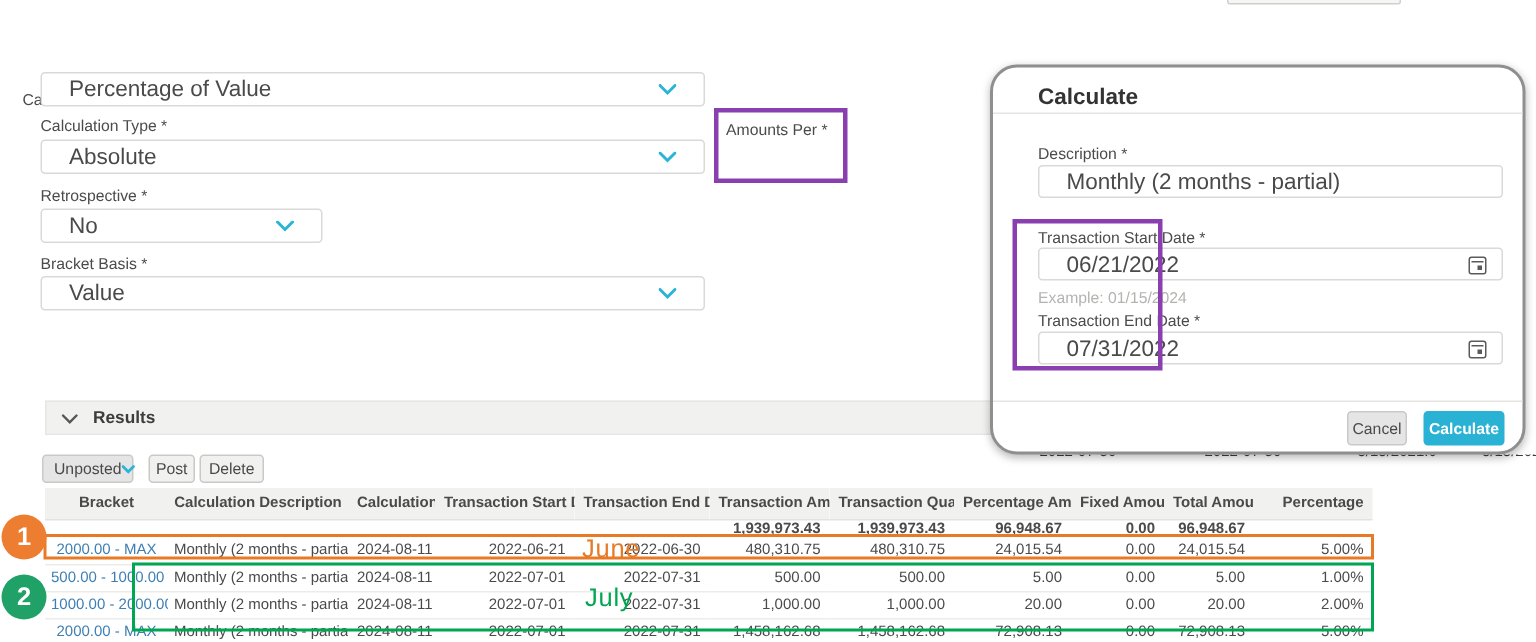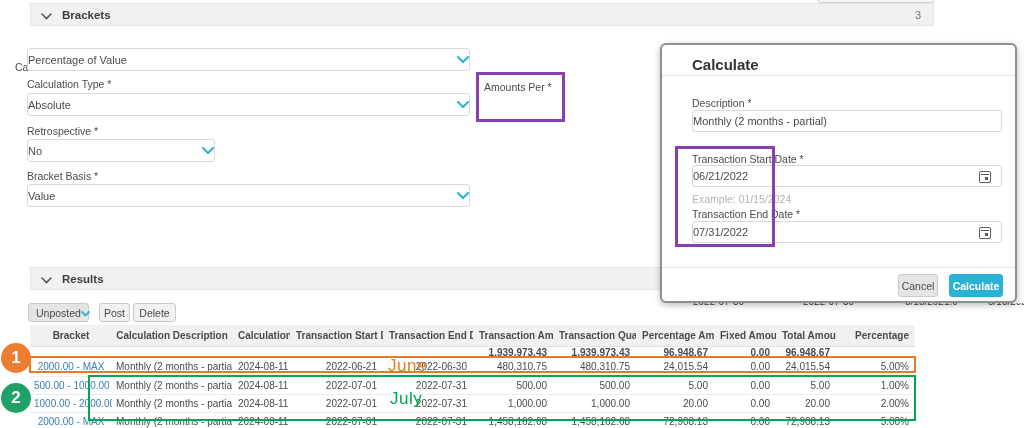--- a/index.html
+++ b/index.html
@@ -8,25 +8,25 @@
   #screen { position:relative; width:1024px; height:428px; background:#fff; overflow:hidden; }
 
   .band { position:absolute; left:30px; width:904px; height:23px; background:#f1f1ef;
           border:1px solid #e6e6e4; display:flex; align-items:center; padding:0 10px; }
   .band .title { font-size:11.5px; font-weight:bold; color:#3d3d3d; margin-left:10px; }
   .band .count { margin-left:auto; font-size:11px; color:#767676; padding-right:2px; }
 
   .lbl { position:absolute; font-size:10.5px; color:#4b4b4b; white-space:nowrap; }
 
   .select, .inputbox { position:absolute; height:23px; background:#fff; border:1px solid #d9d9d7;
-          border-radius:3px; display:flex; align-items:center; padding:0 0; font-size:11px; color:#4a4a4a; }
+          border-radius:3px; display:flex; align-items:center; padding:0 18px; font-size:15px; color:#4a4a4a; }
   .select .chev { margin-left:auto; }
 
   .modal { position:absolute; left:660px; top:43px; width:357px; height:260px; background:#fff;
-           border:2px solid #8f8f8f; border-radius:6px; box-shadow:0 2px 6px rgba(0,0,0,.28); z-index:30; }
+           border:2px solid #8f8f8f; border-radius:18px; box-shadow:0 2px 6px rgba(0,0,0,.28); z-index:30; }
   .modal-title { position:absolute; left:30px; top:11px; font-size:15px; font-weight:bold; color:#333; }
   .hr { position:absolute; left:0; width:100%; border-top:1px solid #e4e4e2; }
   .cal-icon { position:absolute; right:10px; top:5px; width:12px; height:12px;
               border:1.3px solid #5a5a5a; border-radius:2px; }
   .cal-icon::before { content:""; position:absolute; left:1px; right:1px; top:2px; border-top:1.3px solid #5a5a5a; }
   .cal-icon::after { content:""; position:absolute; right:2px; bottom:2px; width:3px; height:3px; background:#5a5a5a; }
 
   .btn { position:absolute; display:flex; align-items:center; justify-content:center;
          font-size:10.5px; border-radius:3px; border:1px solid #c9c9c7; background:#f1f1ef;
          color:#4a4a4a; cursor:pointer; }
@@ -53,29 +53,20 @@
   .frag span { display:block; margin-top:-7px; }
 </style>
 </head>
 <body>
 
 <div id="screen">
 
   <div style="position:absolute; left:818px; top:-9px; width:116px; height:12px;
               background:#f6f6f4; border:1px solid #cfcfcd; border-radius:2px;"></div>
 
-  <div class="band" style="top:3px;">
-    <span>
-      <svg width="11" height="7">
-          <path d="M1 1 L5.5 5.5 L10 1" fill="none" stroke="#555" stroke-width="1.6" stroke-linecap="round"></path>
-        </svg>
-    </span>
-    <span class="title">Brackets</span>
-    <span class="count">3</span>
-  </div>
 
   <div class="lbl" style="left:15px; top:33px;margin-top:28px;">Calculation Method *</div>
   <div class="select" style="left:27px; top:48px; width:443px;">
     <span>Percentage of Value</span>
     <span class="chev">
       <svg width="12" height="8">
           <path d="M1 1 L6 6 L11 1" fill="none" stroke="#2ab4d6" stroke-width="2" stroke-linecap="round"></path>
         </svg>
     </span>
   </div>

